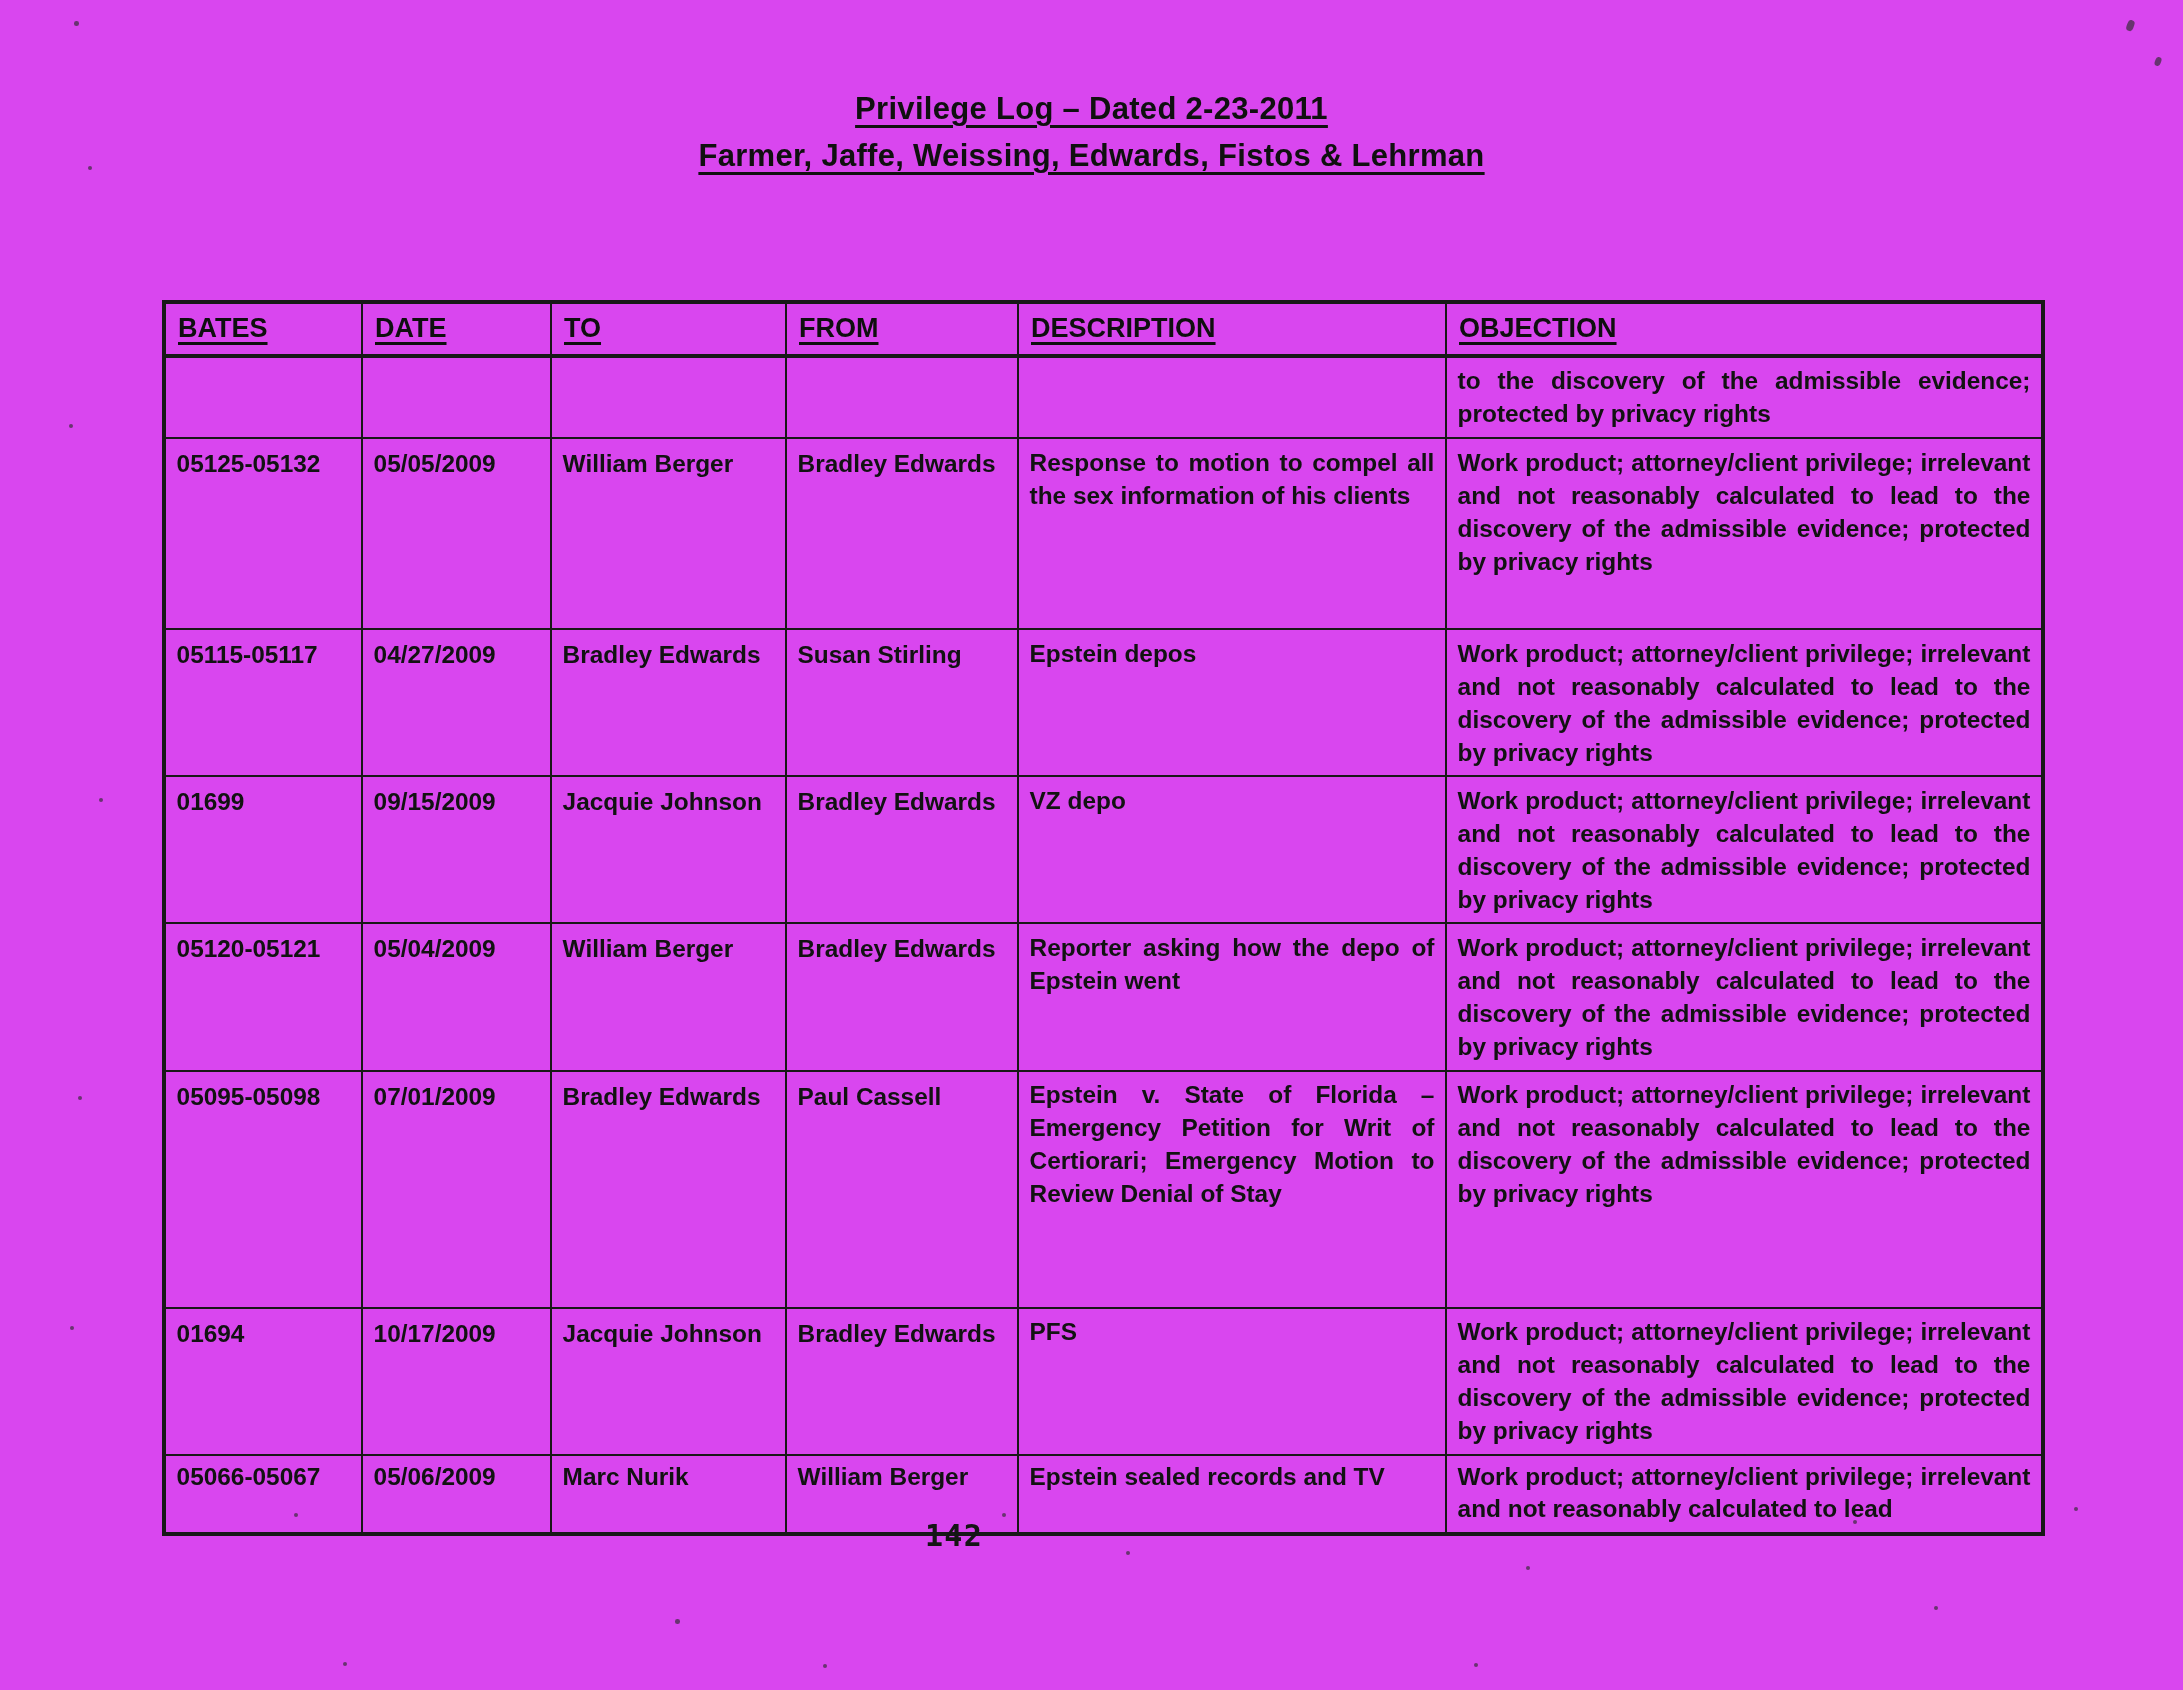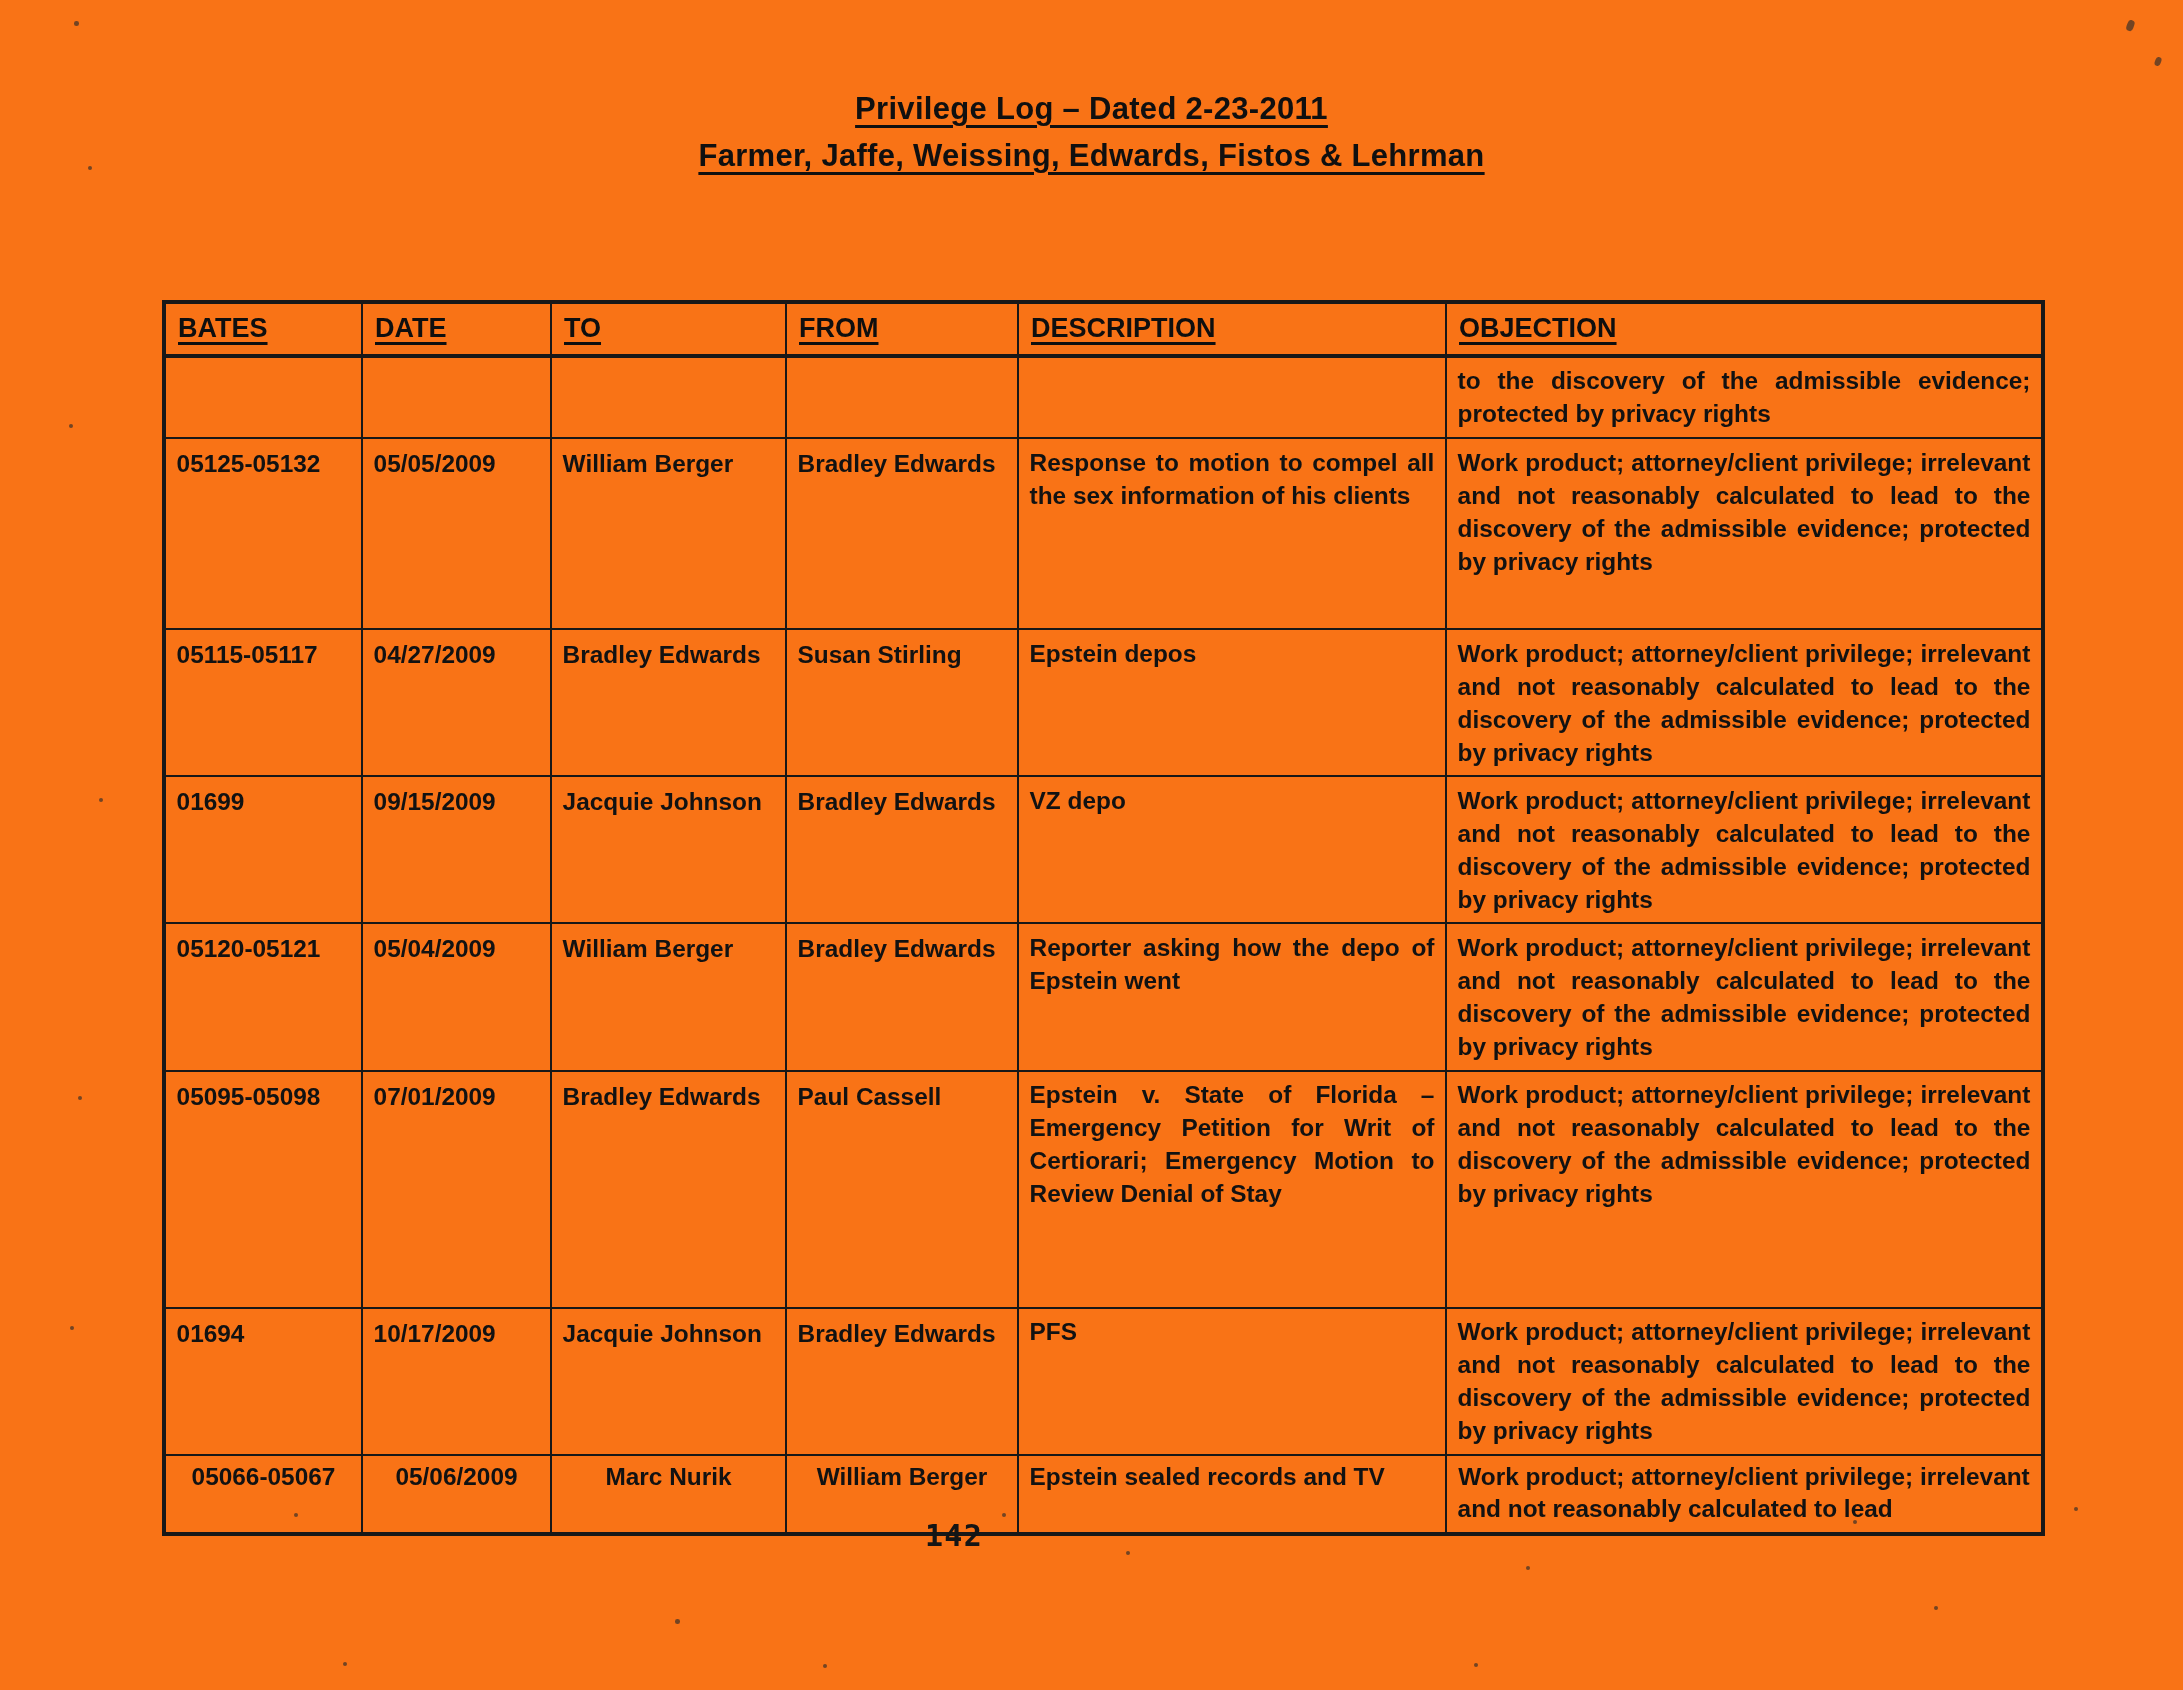--- a/index.html
+++ b/index.html
@@ -6,21 +6,21 @@
     margin: 0;
     padding: 0;
     width: 2183px;
     height: 1690px;
     background: #fcfcfa;
   }
   .sheet {
     position: relative;
     width: 2183px;
     height: 1690px;
-    background: #f97316;
+    background: #d946ef;
     color: #141414;
     font-family: "Liberation Sans", sans-serif;
     overflow: hidden;
   }
   .title-block {
     position: absolute;
     top: 91px;
     left: 0;
     width: 2183px;
     text-align: center;
@@ -69,21 +69,21 @@
     vertical-align: top;
     padding: 8px 10.6px;
     color: #121212;
     overflow: hidden;
   }
   td.c-desc, td.c-obj {
     text-align: justify;
     text-align-last: left;
     padding: 6.6px 10.6px;
   }
-  tr.row-last td { padding-top: 5.3px; line-height: 32px; text-align: center; }
+  tr.row-last td { padding-top: 5.3px; line-height: 32px; }
   .page-number {
     position: absolute;
     top: 1518px;
     left: 0;
     width: 1908px;
     text-align: center;
     font-family: "DejaVu Sans Mono", monospace;
     font-size: 30px;
     font-weight: bold;
     letter-spacing: 1.3px;

